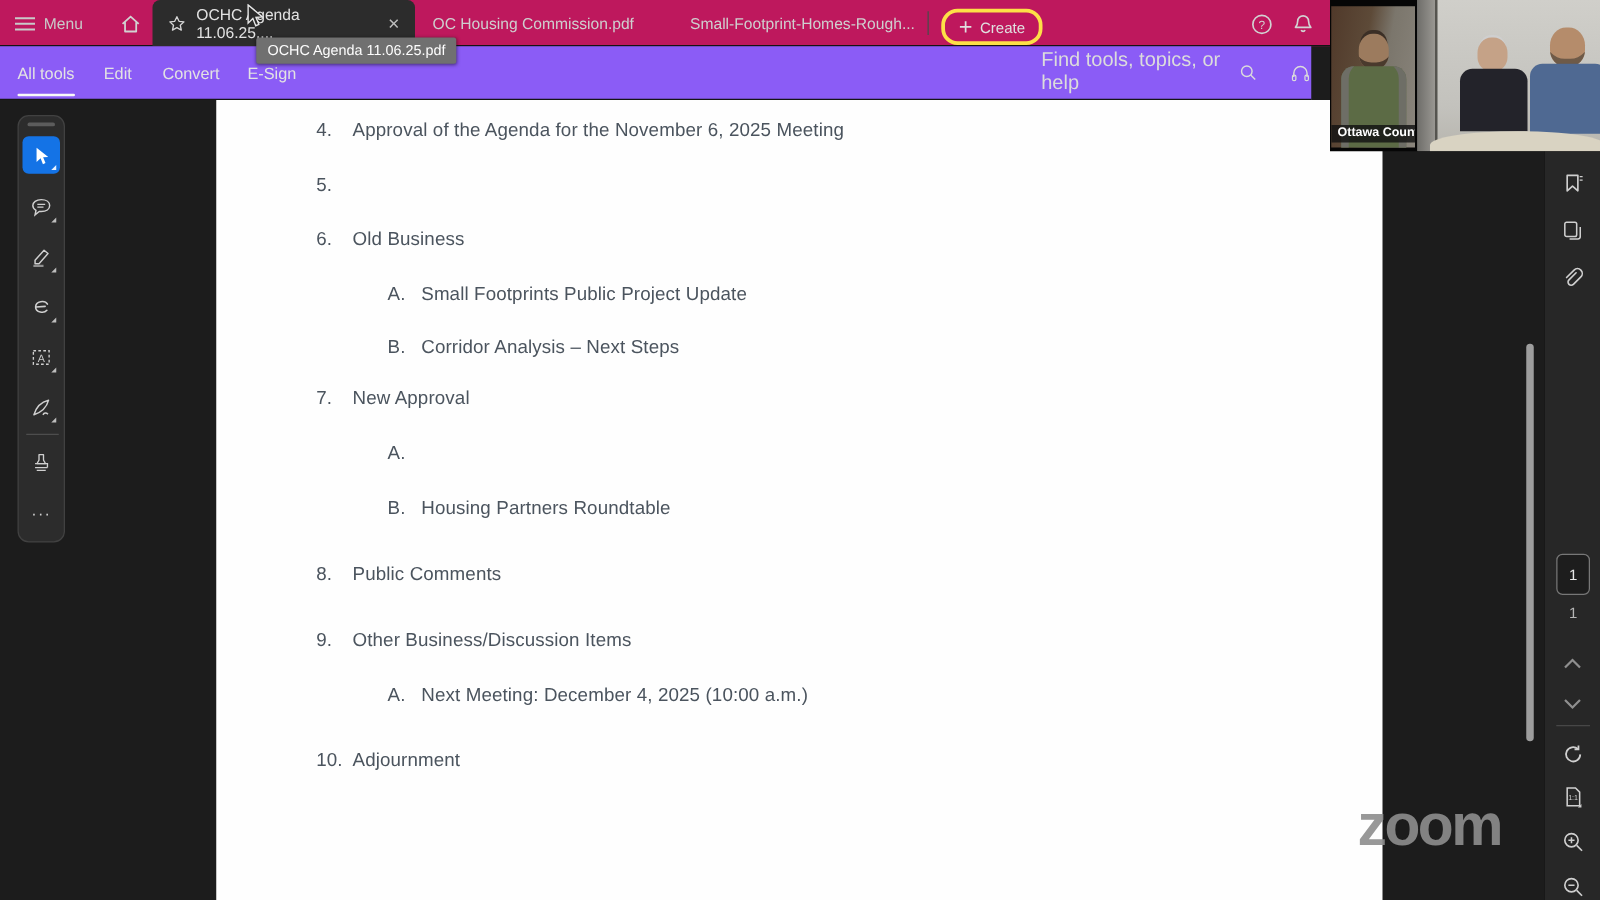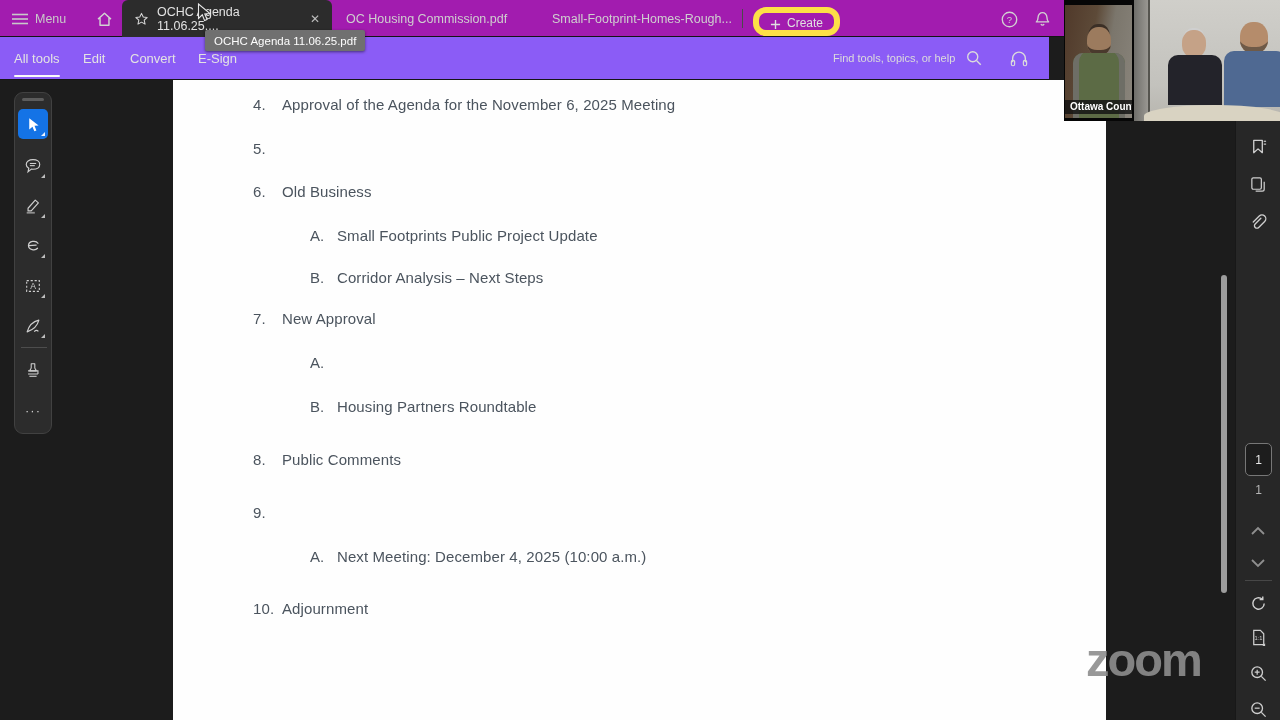--- a/index.html
+++ b/index.html
@@ -2,48 +2,48 @@
 <html><head>
 <meta charset="utf-8">
 <style>
   * { margin:0; padding:0; box-sizing:border-box; }
   html,body { width:1280px; height:720px; overflow:hidden; background:#000;
     font-family:"Liberation Sans", sans-serif; }
   .app { position:relative; width:1280px; height:720px; background:#1c1c1c; }
 
   
   .topbar { position:absolute; left:0; top:0; width:1280px; height:37px;
-    background:#a21caf; border-bottom:1px solid #141414; }
+    background:#be185d; border-bottom:1px solid #141414; }
   .menu-btn { position:absolute; left:12px; top:7px; height:24px; display:flex;
     align-items:center; gap:7px; color:#c9c9c9; font-size:12.5px; cursor:default; }
   .home-btn { position:absolute; left:93px; top:8px; width:22px; height:22px;
     display:flex; align-items:center; justify-content:center; }
   .tab { position:absolute; top:0; height:37px; display:flex; align-items:center;
     gap:8px; color:#cfcfcf; font-size:12.5px; padding:0 12px; }
   .tab.active { left:122px; width:210px; background:#2c2c2c; color:#e2e2e2;
     border-radius:6px 6px 0 0; }
   .tab.t2 { left:334px; }
   .tab.t3 { left:540px; }
   .tab .x { margin-left:6px; color:#bdbdbd; font-size:12px; }
   .tab-divider { position:absolute; left:742px; top:9px; width:1px; height:19px; background:#4a4a4a; }
   .create-btn { position:absolute; left:753px; top:7px; height:29px; padding:0 11px;
-    border:6px solid #fde047; border-radius:13px; color:#e0e0e0; font-size:12px;
-    display:flex; align-items:flex-end; gap:6px; }
+    border:3px solid #fde047; border-radius:13px; color:#e0e0e0; font-size:12px;
+    display:flex; align-items:center; gap:6px; }
   .top-ico { position:absolute; top:8px; width:22px; height:22px; display:flex;
     align-items:center; justify-content:center; }
 
   
   .toolbar { position:absolute; left:0; top:37px; width:1049px; height:43px;
     background:#8b5cf6; border-bottom:1px solid #151515; }
   .tb-item { position:absolute; top:0; height:42px; display:flex; align-items:center;
     color:#e3e3e3; font-size:13px; }
   .tb-item.active::after { content:""; position:absolute; left:0; bottom:2px;
     width:100%; height:2.5px; background:#fafafa; border-radius:2px; }
   .find { position:absolute; left:833px; top:0; height:42px; display:flex;
-    align-items:center; gap:10px; color:#dcdcdc; font-size:11px; }
+    align-items:center; gap:10px; color:#dcdcdc; font-size:16px; }
 
   .tooltip { position:absolute; left:205px; top:30px; height:21px; padding:2px 9px;
     background:#707070; color:#fdfdfd; font-size:11.5px; border-radius:2px;
     display:flex; align-items:center; z-index:40; box-shadow:0 1px 3px rgba(0,0,0,.5); }
 
   
   .viewer { position:absolute; left:0; top:80px; width:1280px; height:640px; background:#1c1c1c; }
   .page { position:absolute; left:173px; top:0; width:933px; height:640px; background:#fefefe; }
   .line { position:absolute; left:0; width:100%; height:20px; color:#4b545e;
     font-size:15px; letter-spacing:.1px; }
@@ -235,20 +235,21 @@
       <div class="line l2" style="top:318px">
           <span class="n">B.</span>
           <span class="t">Housing Partners Roundtable</span>
         </div>
       <div class="line l1" style="top:371px">
           <span class="n">8.</span>
           <span class="t">Public Comments</span>
         </div>
       <div class="line l1" style="top:424px">
           <span class="n">9.</span>
+          <span class="t">Other Business/Discussion Items</span>
         </div>
       <div class="line l2" style="top:468px">
           <span class="n">A.</span>
           <span class="t">Next Meeting: December 4, 2025 (10:00 a.m.)</span>
         </div>
       <div class="line l1" style="top:520px">
           <span class="n">10.</span>
           <span class="t">Adjournment</span>
         </div>
     </div>

